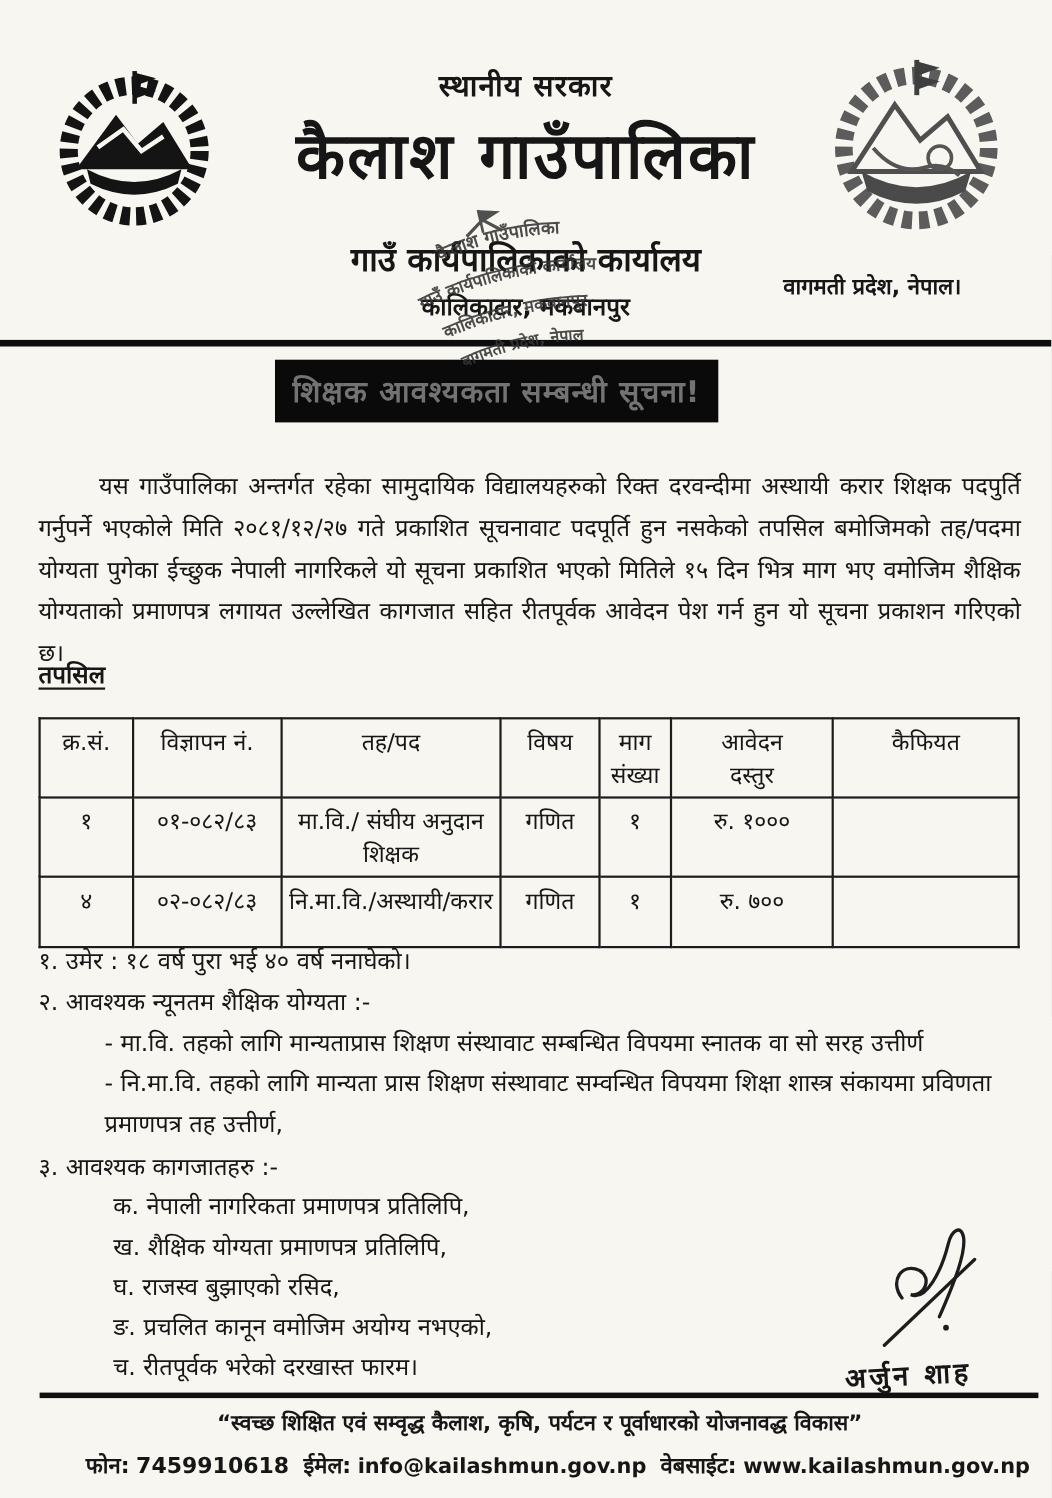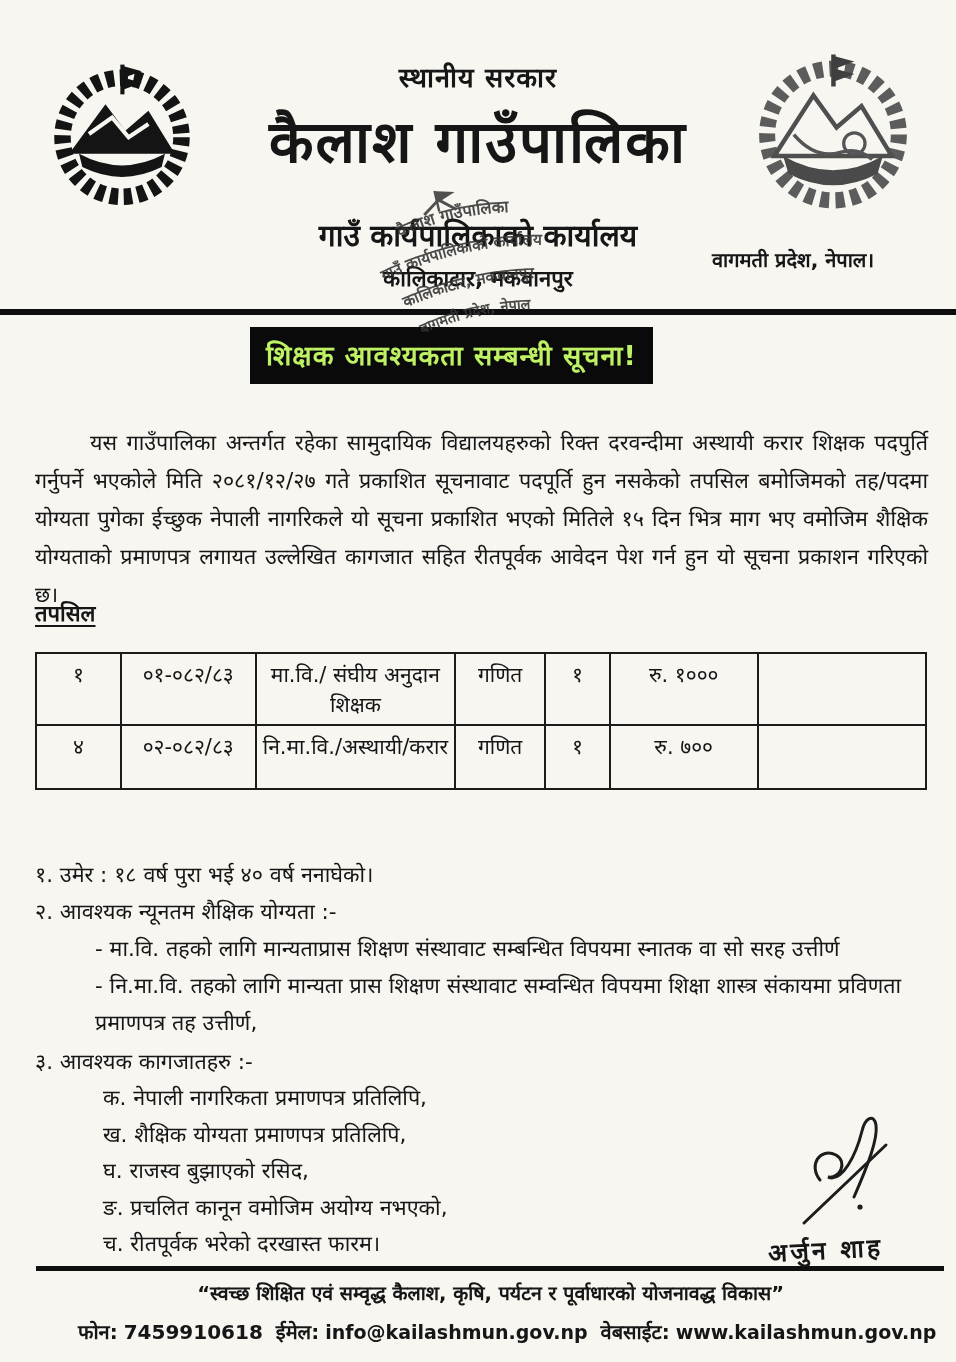--- a/index.html
+++ b/index.html
@@ -21,21 +21,21 @@
   .emblem{top:58px;}
   .emblem-left{left:36px;width:172px;height:152px;}
   .emblem-right{left:744px;top:42px;width:178px;height:178px;}
 
   
   .stamp{left:328px;top:178px;width:270px;height:170px;transform:rotate(-13deg);opacity:.88;z-index:6;}
 
   
   .rule-top{top:309px;left:0;width:956px;height:6px;background:#0d0d0d;z-index:2;}
   .title-banner{
-    top:327px;left:250px;background:#0a0a0a;color:#bef264;
+    top:327px;left:250px;background:#0a0a0a;color:#737373;
     font-size:27px;font-weight:bold;white-space:nowrap;
     padding:9px 16px 11px 16px;z-index:3;letter-spacing:1px;
   }
   .date-line{
     top:384px;font-size:23px;font-weight:bold;
     text-decoration:underline;text-underline-offset:5px;
   }
 
   
   .notice-body{
@@ -141,20 +141,29 @@
     <colgroup>
       <col style="width:85px">
         <col style="width:135px">
         <col style="width:200px">
       <col style="width:90px">
         <col style="width:65px">
         <col style="width:148px">
         <col style="width:169px">
     </colgroup>
     <tbody>
+        <tr>
+      <th>क्र.सं.</th>
+      <th>विज्ञापन नं.</th>
+      <th>तह/पद</th>
+      <th>विषय</th>
+      <th><span class="narrow">माग संख्या</span></th>
+      <th><span class="narrow">आवेदन दस्तुर</span></th>
+      <th>कैफियत</th>
+    </tr>
     <tr class="r1">
       <td>१</td>
       <td>०१-०८२/८३</td>
       <td>मा.वि./ संघीय अनुदान शिक्षक</td>
       <td>गणित</td>
       <td>१</td>
       <td>रु. १०००</td>
       <td></td>
     </tr>
     <tr class="r2">

